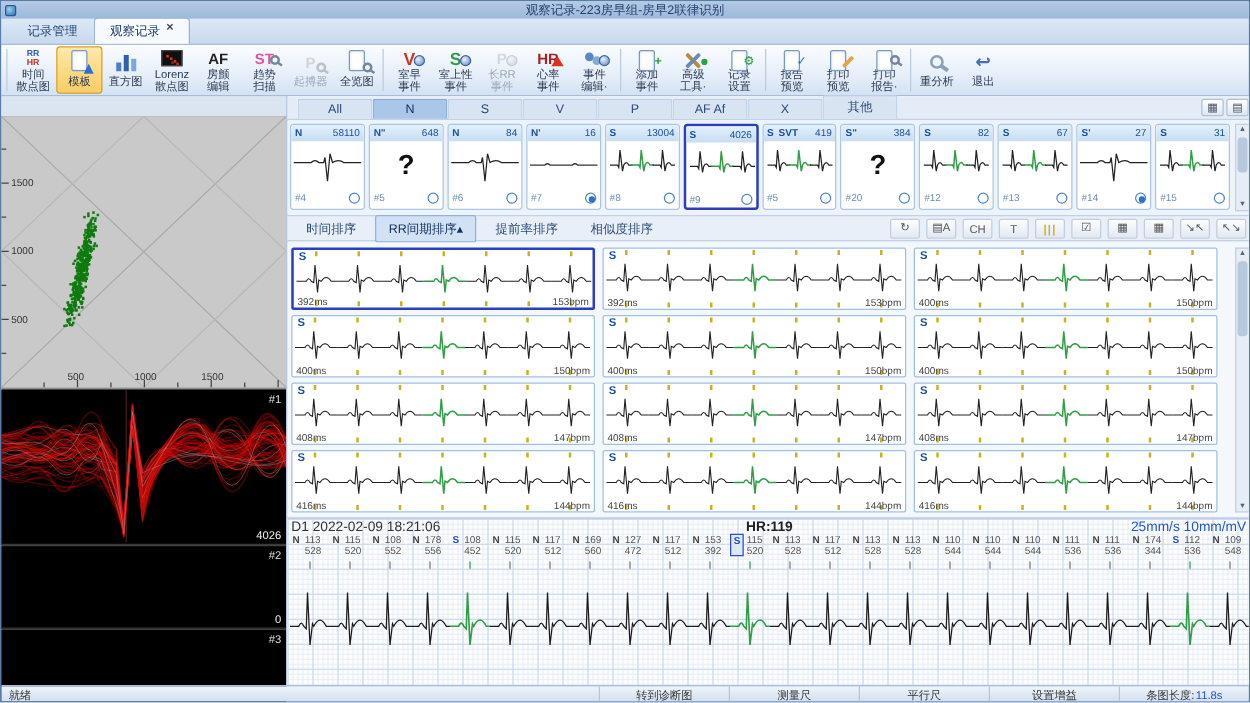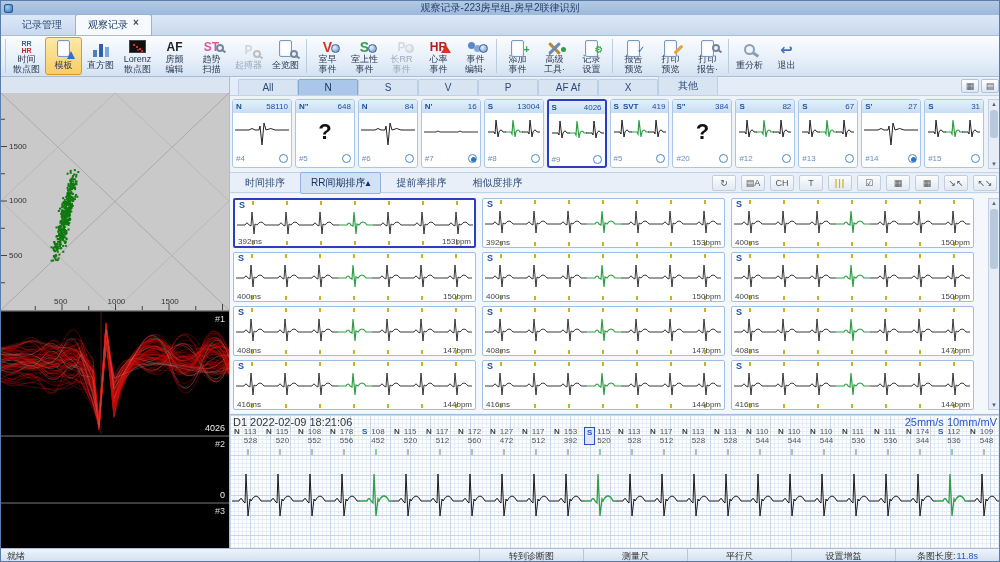--- a/index.html
+++ b/index.html
@@ -1408,20 +1408,21 @@
             <span class="yt" style="left: 187px; bottom: 1px;"></span>
             <span class="yt" style="left: 221px; top: 1px;"></span>
             <span class="yt" style="left: 221px; bottom: 1px;"></span>
             <span class="ms">416ms</span>
             <span class="bpm">144bpm</span>
           </div>
         </div>
       <div class="ecg" id="ecgPanel">
         <div class="ecghead">
           <span class="lead">D1 2022-02-09 18:21:06</span>
+          <span class="hr">HR:119</span>
           <span class="scale">25mm/s 10mm/mV</span>
         </div>
         <div class="anno" id="annoRow">
             <div class="ag" style="left: 2px;">
               <span class="bl">N</span>
               <span class="nums">
                 <i style="font-style: normal;">113</i>
                 <i style="font-style: normal;">528</i>
               </span>
             </div>
@@ -1463,21 +1464,21 @@
             <div class="ag" style="left: 194px;">
               <span class="bl">N</span>
               <span class="nums">
                 <i style="font-style: normal;">117</i>
                 <i style="font-style: normal;">512</i>
               </span>
             </div>
             <div class="ag" style="left: 226px;">
               <span class="bl">N</span>
               <span class="nums">
-                <i style="font-style: normal;">172</i>
+                <i style="font-style: normal;">169</i>
                 <i style="font-style: normal;">560</i>
               </span>
             </div>
             <div class="ag" style="left: 258px;">
               <span class="bl">N</span>
               <span class="nums">
                 <i style="font-style: normal;">127</i>
                 <i style="font-style: normal;">472</i>
               </span>
             </div>

